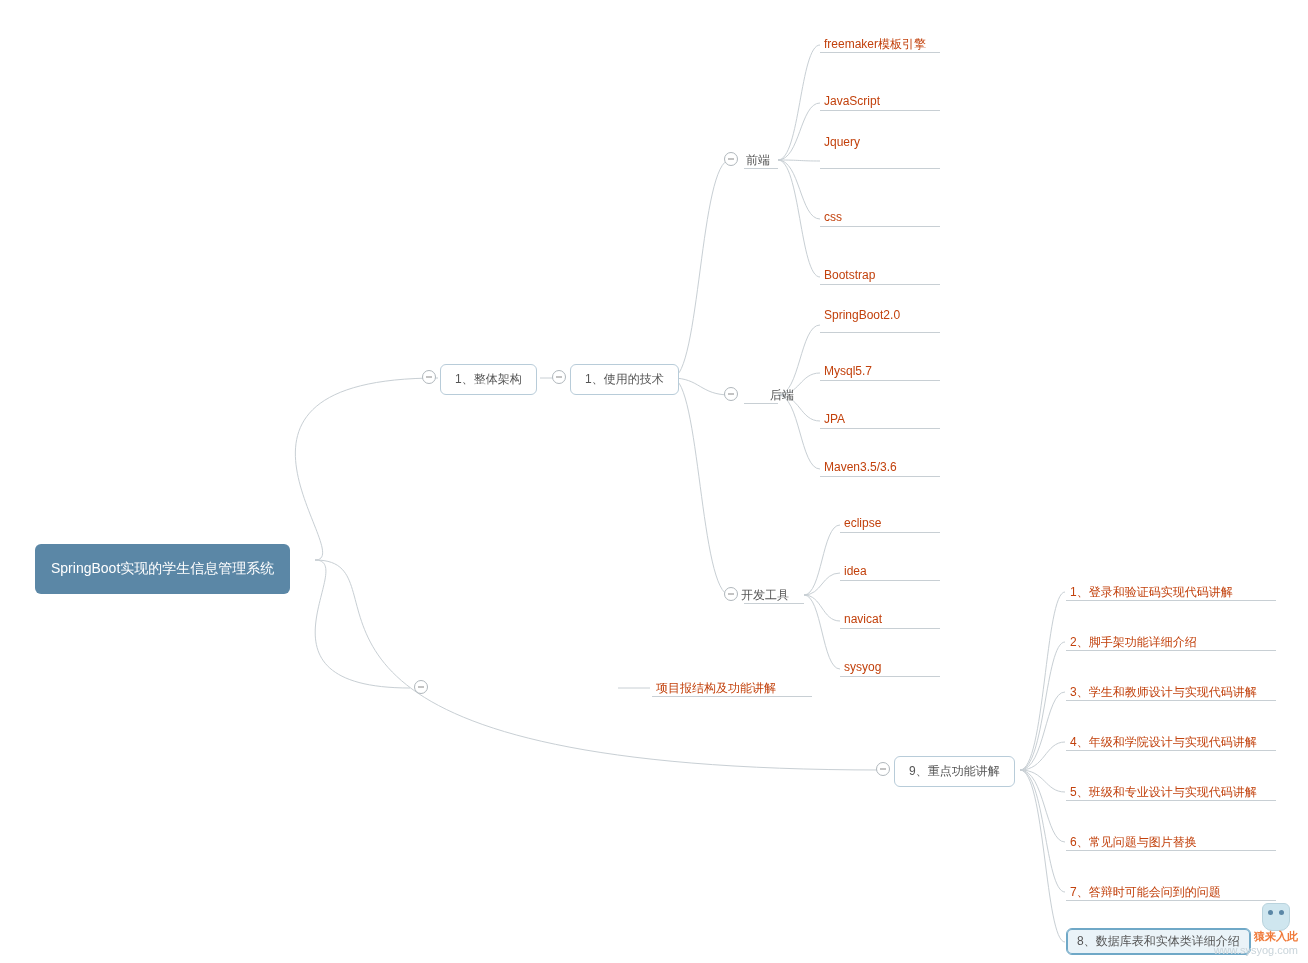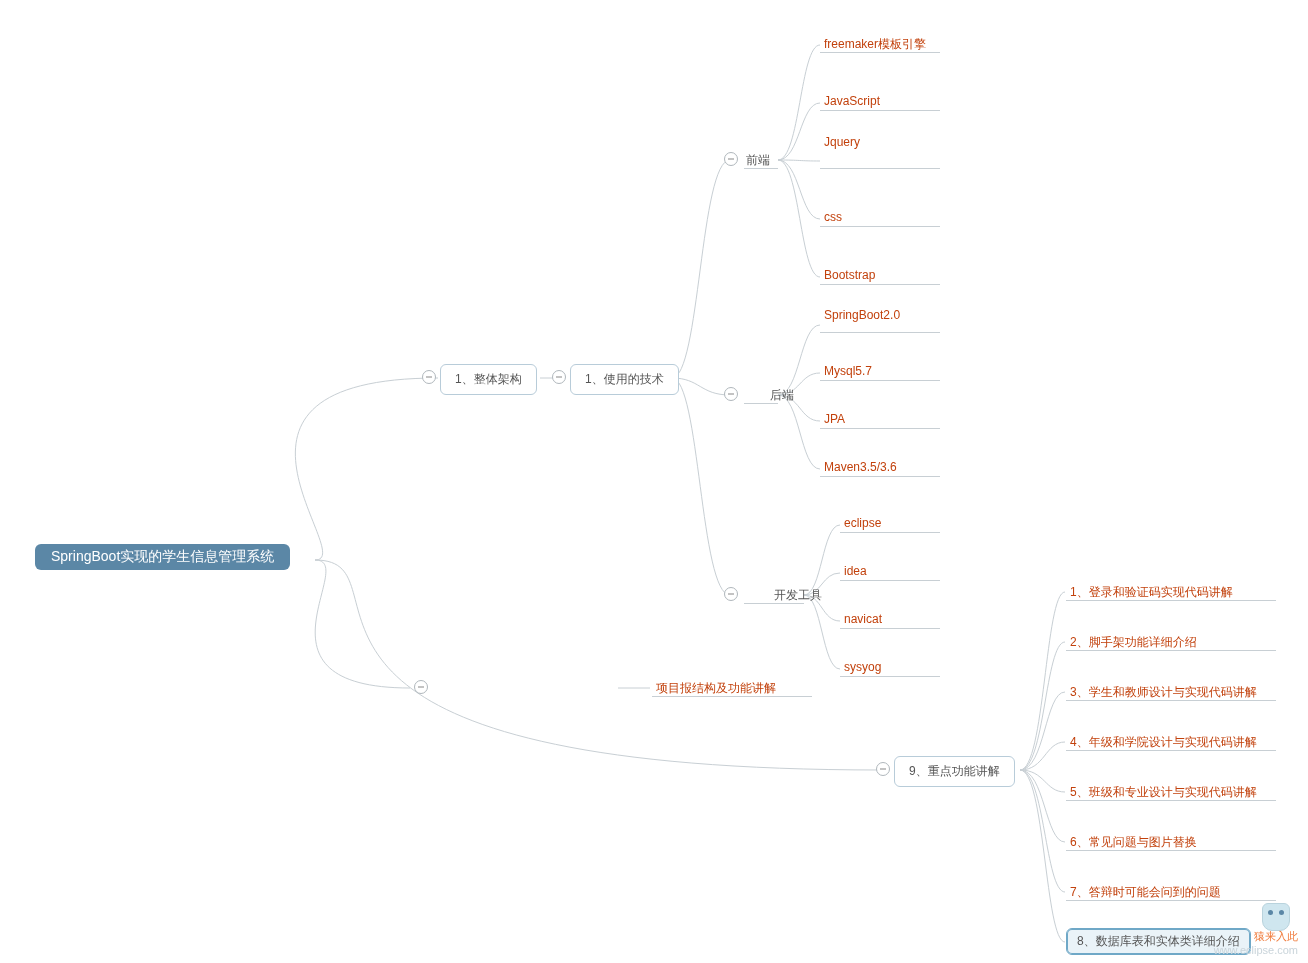--- a/index.html
+++ b/index.html
@@ -1,28 +1,28 @@
 <!DOCTYPE html>
 <html><head>
 <meta charset="utf-8">
 <style>
   html,body{margin:0;padding:0;width:1308px;height:963px;background:#fff;font-family:"Microsoft YaHei",Arial,sans-serif;font-size:12px;color:#333;overflow:hidden}
   .canvas{position:relative;width:1308px;height:963px}
   svg.lines{position:absolute;left:0;top:0;width:1308px;height:963px;pointer-events:none}
   .node{position:absolute;box-sizing:border-box}
-  .root{background:#5b87a6;color:#fff;border-radius:6px;padding:4px 16px;font-size:14px;white-space:nowrap}
+  .root{background:#5b87a6;color:#fff;border-radius:6px;padding:16px 16px;font-size:14px;white-space:nowrap}
   .box{background:#fff;border:1px solid #b8ccd9;border-radius:6px;padding:6px 14px;white-space:nowrap;color:#555}
   .sel{background:#eaf3f8;border:1px solid #6fa8c7;box-shadow:0 0 0 1px #6fa8c7 inset}
   .sub{white-space:nowrap;color:#c2410c}
   .lbl{white-space:nowrap;color:#555}
   .u{position:absolute;height:1px;background:#c8cfd4}
   .icon{position:absolute;width:14px;height:14px;border:1px solid #b0b7bc;border-radius:50%;background:#fff;box-sizing:border-box}
   .icon::before{content:"";position:absolute;left:3px;right:3px;top:50%;height:1px;background:#888;transform:translateY(-0.5px)}
   .watermark{position:absolute;right:10px;bottom:6px;font-size:11px;color:#c9d4da;text-align:right;line-height:14px}
-  .watermark b{color:#f07a3a;font-weight:normal}
+  .watermark b{color:#f07a3a;font-weight:bold}
   .mascot{position:absolute;right:18px;bottom:32px;width:26px;height:26px;border-radius:6px 6px 10px 10px;background:#cfe6ef;border:1px solid #b9d3dd}
   .mascot::before{content:"";position:absolute;left:5px;top:6px;width:5px;height:5px;border-radius:50%;background:#5b87a6}
   .mascot::after{content:"";position:absolute;right:5px;top:6px;width:5px;height:5px;border-radius:50%;background:#5b87a6}
 </style>
 </head>
 <body>
 <div class="canvas">
 
 <svg class="lines">
 
@@ -91,21 +91,21 @@
 <div class="node sub" style="left:824px;top:308px"><span>SpringBoot2.0</span></div>
     <div class="u" style="left:820px;top:332px;width:120px"></div>
 <div class="node sub" style="left:824px;top:364px"><span>Mysql5.7</span></div>
     <div class="u" style="left:820px;top:380px;width:120px"></div>
 <div class="node sub" style="left:824px;top:412px"><span>JPA</span></div>
     <div class="u" style="left:820px;top:428px;width:120px"></div>
 <div class="node sub" style="left:824px;top:460px"><span>Maven3.5/3.6</span></div>
     <div class="u" style="left:820px;top:476px;width:120px"></div>
 
 <div class="icon" style="left:724px;top:587px"></div>
-<div class="node lbl" style="left:774px;top:587px"><span>开发工具</span></div>
+<div class="node lbl" style="left:741px;top:587px"><span>开发工具</span></div>
 <div class="u" style="left:744px;top:603px;width:60px"></div>
 <div class="node sub" style="left:844px;top:516px"><span>eclipse</span></div>
     <div class="u" style="left:840px;top:532px;width:100px"></div>
 <div class="node sub" style="left:844px;top:564px"><span>idea</span></div>
     <div class="u" style="left:840px;top:580px;width:100px"></div>
 <div class="node sub" style="left:844px;top:612px"><span>navicat</span></div>
     <div class="u" style="left:840px;top:628px;width:100px"></div>
 <div class="node sub" style="left:844px;top:660px"><span>sysyog</span></div>
     <div class="u" style="left:840px;top:676px;width:100px"></div>
 
@@ -127,16 +127,16 @@
     <div class="u" style="left:1066px;top:800px;width:210px"></div>
 <div class="node sub" style="left:1070px;top:834px"><span>6、常见问题与图片替换</span></div>
     <div class="u" style="left:1066px;top:850px;width:210px"></div>
 <div class="node sub" style="left:1070px;top:884px"><span>7、答辩时可能会问到的问题</span></div>
     <div class="u" style="left:1066px;top:900px;width:210px"></div>
 <div class="node box sel" style="left:1066px;top:928px;padding:4px 10px"><span>8、数据库表和实体类详细介绍</span></div>
 
 <div class="mascot"></div>
 <div class="watermark">
   <b>猿来入此</b><br>
-  <span>www.eclipse.com</span>
+  <span>www.sysyog.com</span>
 </div>
 
 </div>
 
 </body></html>

